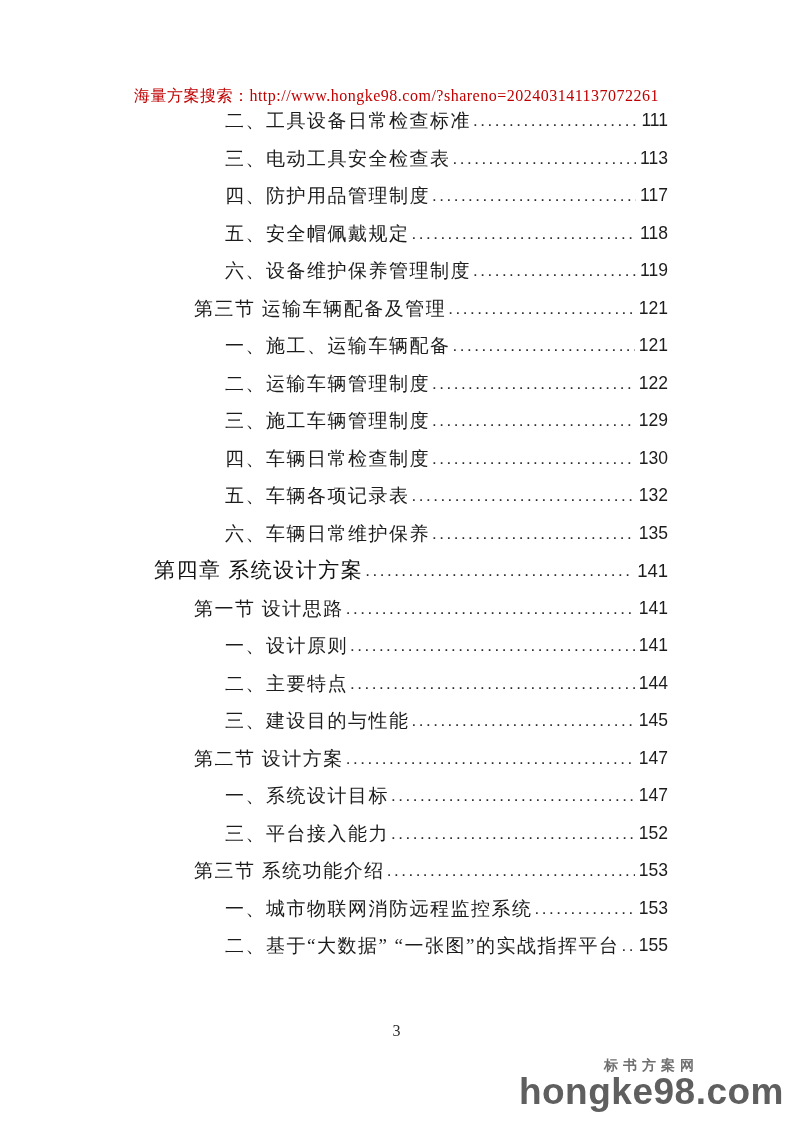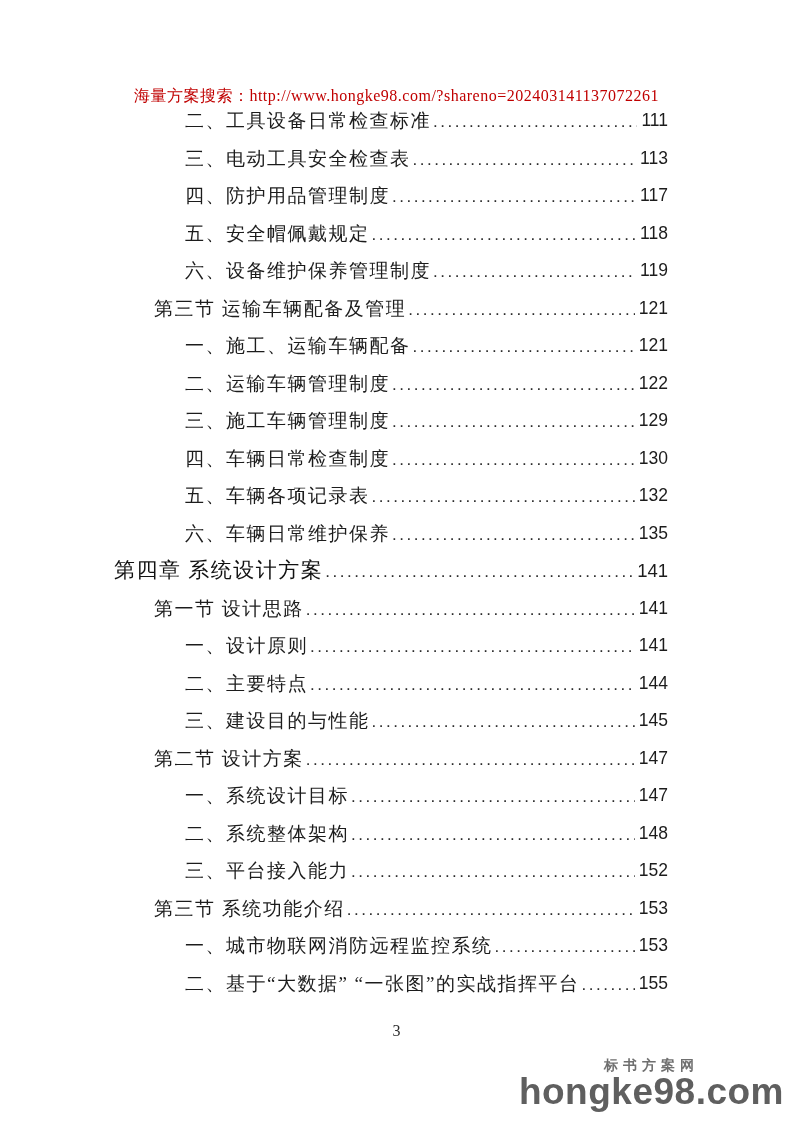--- a/index.html
+++ b/index.html
@@ -30,26 +30,27 @@
 
   .toc {
     position: absolute;
     top: 102px;
     left: 114px;
     width: 554px;
   }
 
   .toc-row {
     display: flex;
-    align-items: flex-start;
+    align-items: flex-end;
     height: 37.5px;
     line-height: 37.5px;
     font-size: 19px;
     color: #1c1c1c;
     white-space: nowrap;
+    margin-left: 40px;
   }
   .toc-row.level1 { padding-left: 40px; }
   .toc-row.level2 { padding-left: 71px; }
   .toc-row.chapter {
     font-weight: normal;
     font-size: 21px;
     color: #111111;
   }
 
   .toc-label {
@@ -210,25 +211,20 @@
         <span class="toc-label">第二节 设计方案</span>
         <span class="dots"></span>
         <span class="toc-page">147</span>
       </div>
       <div class="toc-row level2">
         <span class="toc-label">一、系统设计目标</span>
         <span class="dots"></span>
         <span class="toc-page">147</span>
       </div>
       <div class="toc-row level2">
-        <span class="toc-label">二、系统整体架构</span>
-        <span class="dots"></span>
-        <span class="toc-page">148</span>
-      </div>
-      <div class="toc-row level2">
         <span class="toc-label">三、平台接入能力</span>
         <span class="dots"></span>
         <span class="toc-page">152</span>
       </div>
       <div class="toc-row level1">
         <span class="toc-label">第三节 系统功能介绍</span>
         <span class="dots"></span>
         <span class="toc-page">153</span>
       </div>
       <div class="toc-row level2">

